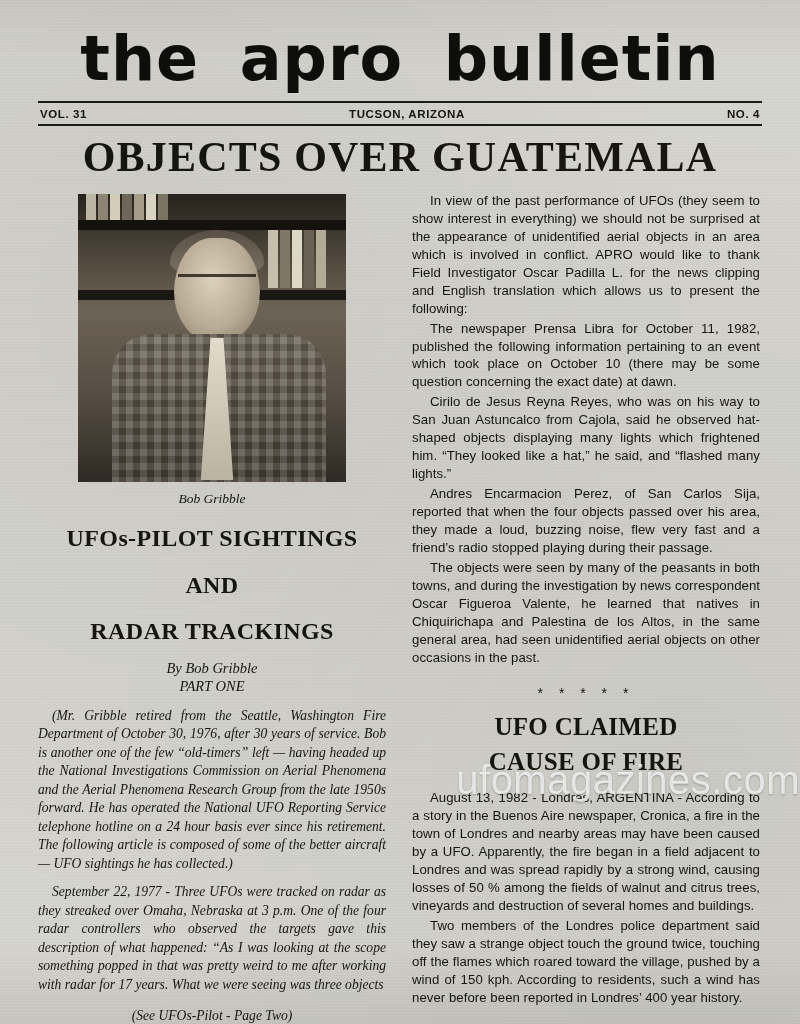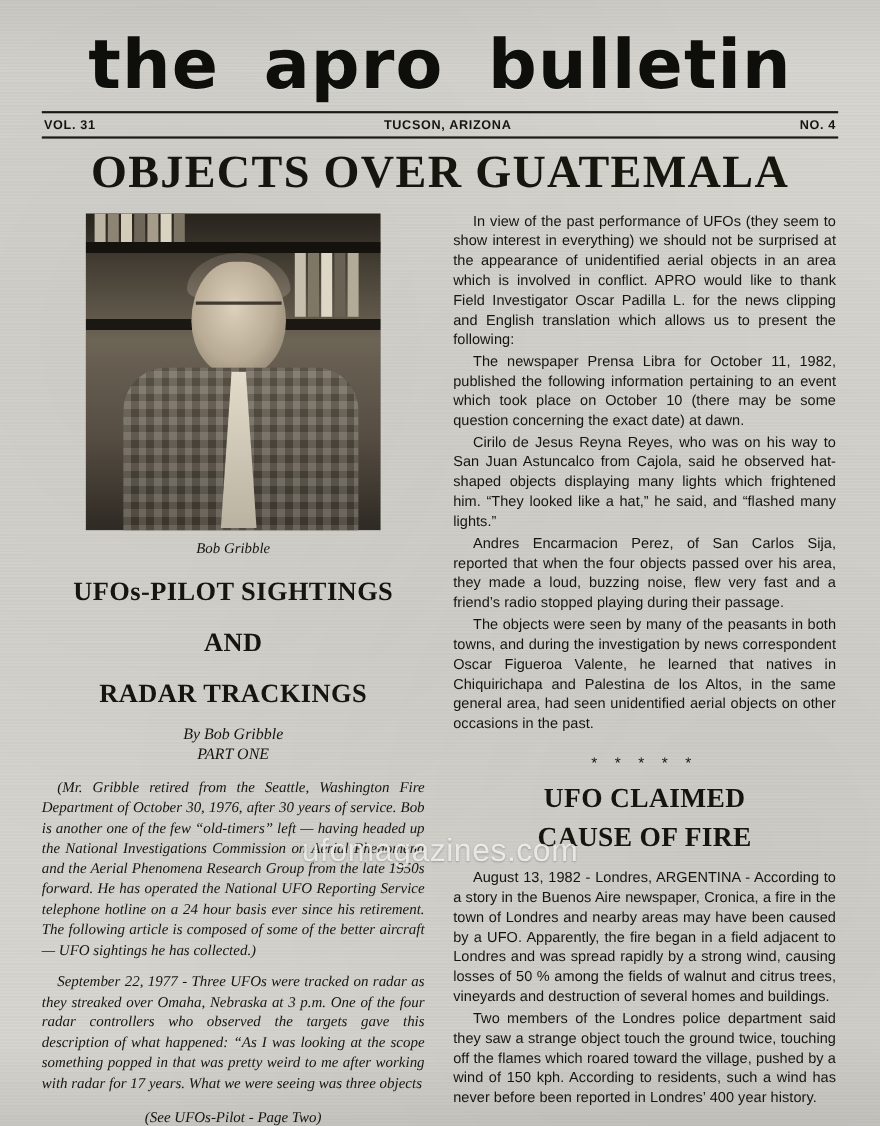--- a/index.html
+++ b/index.html
@@ -253,23 +253,23 @@
     margin: 2px 0 12px 0;
     letter-spacing: 0.3px;
   }
 
   
   .watermark {
     position: absolute;
     left: 0;
     right: 0;
     top: 758px;
-    text-align: center;
+    text-align: right;
     font-family: "Liberation Sans", sans-serif;
-    font-size: 29px;
+    font-size: 40px;
     color: rgba(250,250,250,0.78);
     letter-spacing: 0.5px;
     text-shadow: 0 1px 2px rgba(0,0,0,0.25);
     pointer-events: none;
     user-select: none;
   }
 </style>
 </head>
 <body>
 

